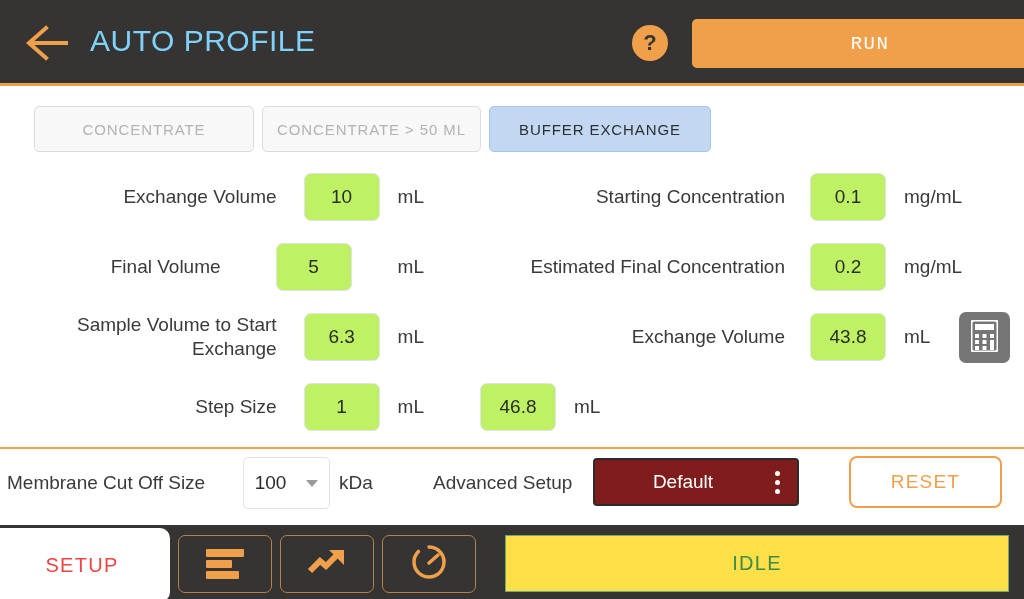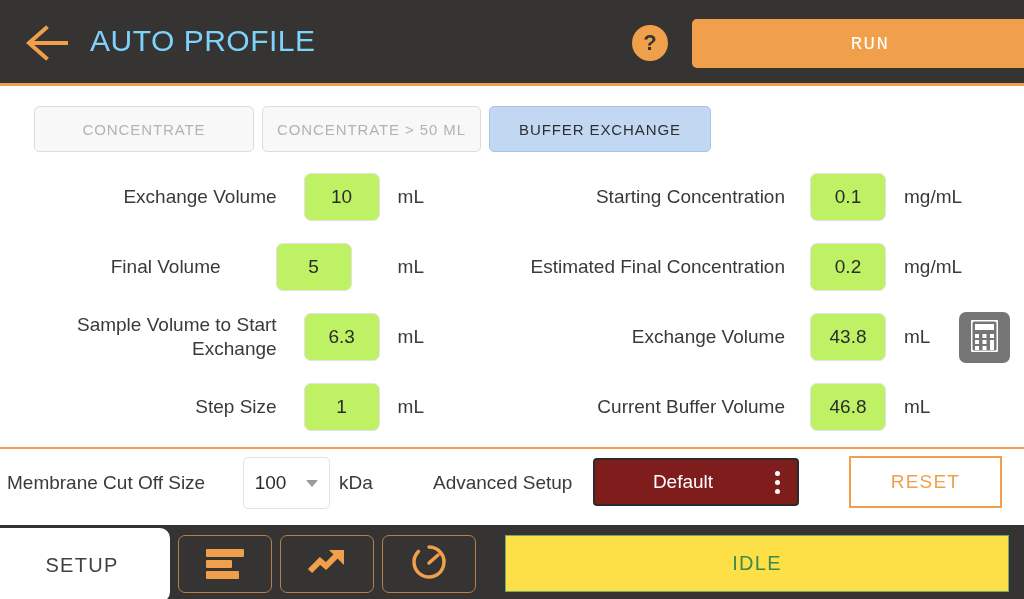--- a/index.html
+++ b/index.html
@@ -247,21 +247,21 @@
     border-radius: 50%;
     background: #ffffff;
     display: block;
   }
   .reset-btn {
     position: absolute;
     left: 849px; top: 456px;
     width: 153px; height: 52px;
     background: #ffffff;
     border: 2px solid #f0a04b;
-    border-radius: 0;
+    border-radius: 8px;
     color: #f0a04b;
     font-size: 19px;
     letter-spacing: 1.2px;
     font-family: "Liberation Sans", sans-serif;
     cursor: pointer;
   }
 
   
   .bottombar {
     position: absolute;
@@ -274,21 +274,21 @@
     left: -16px; top: 528px;
     width: 186px; height: 74px;
     background: #ffffff;
     border-radius: 10px;
     display: flex;
     align-items: center;
     justify-content: center;
     cursor: pointer;
   }
   .setup-tab .stext {
-    color: #404040;
+    color: #ef4444;
     font-size: 20px;
     letter-spacing: 1.3px;
     padding-left: 10px;
   }
   .navbtn {
     position: absolute;
     top: 535px;
     width: 94px; height: 58px;
     background: #363432;
     border: 1px solid #b5804a;
@@ -386,21 +386,20 @@
       <div class="funit">mg/mL</div>
     </div>
 
     <div class="frow rrow" id="row-exch-vol">
       <div class="flabel">Exchange Volume</div>
       <input class="fbox" value="43.8" style="">
       <div class="funit">mL</div>
     </div>
 
     <div class="frow rrow" id="row-buf-vol">
-      <div class="flabel">Current Buffer Volume</div>
       <input class="fbox" value="46.8" style="">
       <div class="funit">mL</div>
     </div>
   </div>
 
   <button class="calc-btn">
     <span>
       <svg width="27" height="32" viewBox="0 0 27 32">
         <rect x="0.5" y="0.5" width="26" height="31" rx="2.5" fill="none" stroke="#ffffff" stroke-width="2"></rect>
         <rect x="4" y="4" width="19" height="6" fill="#ffffff"></rect>

